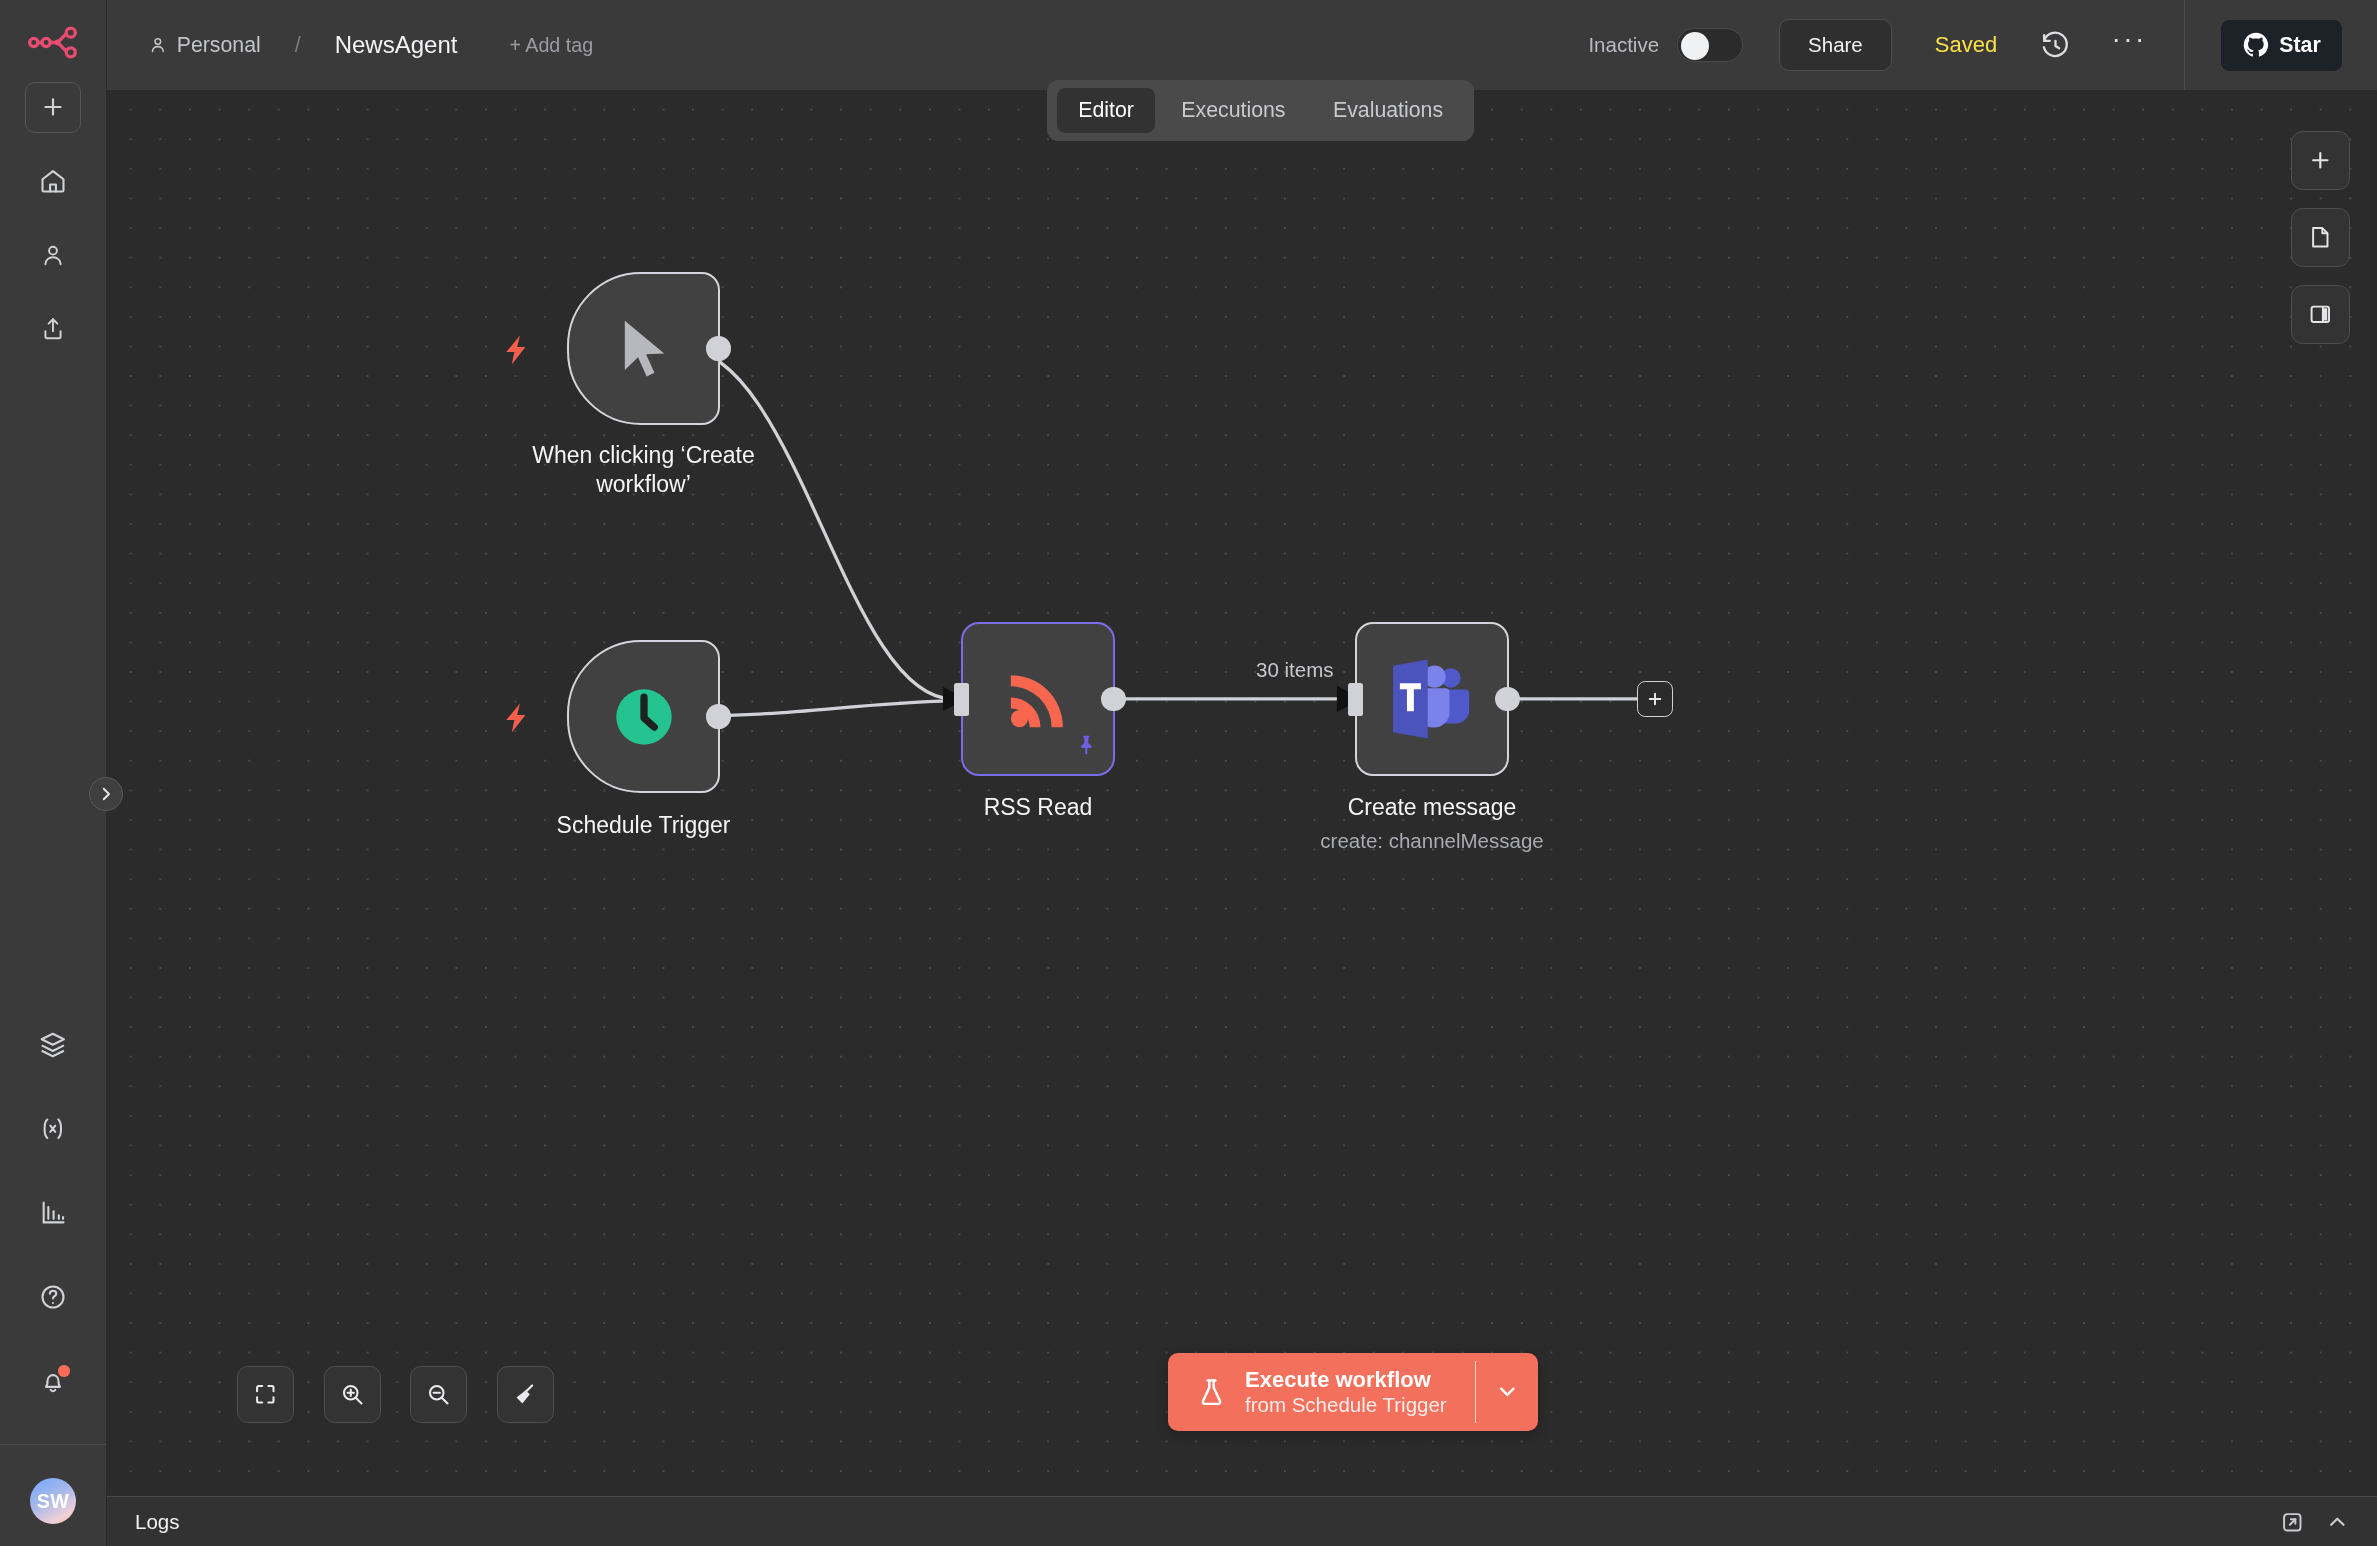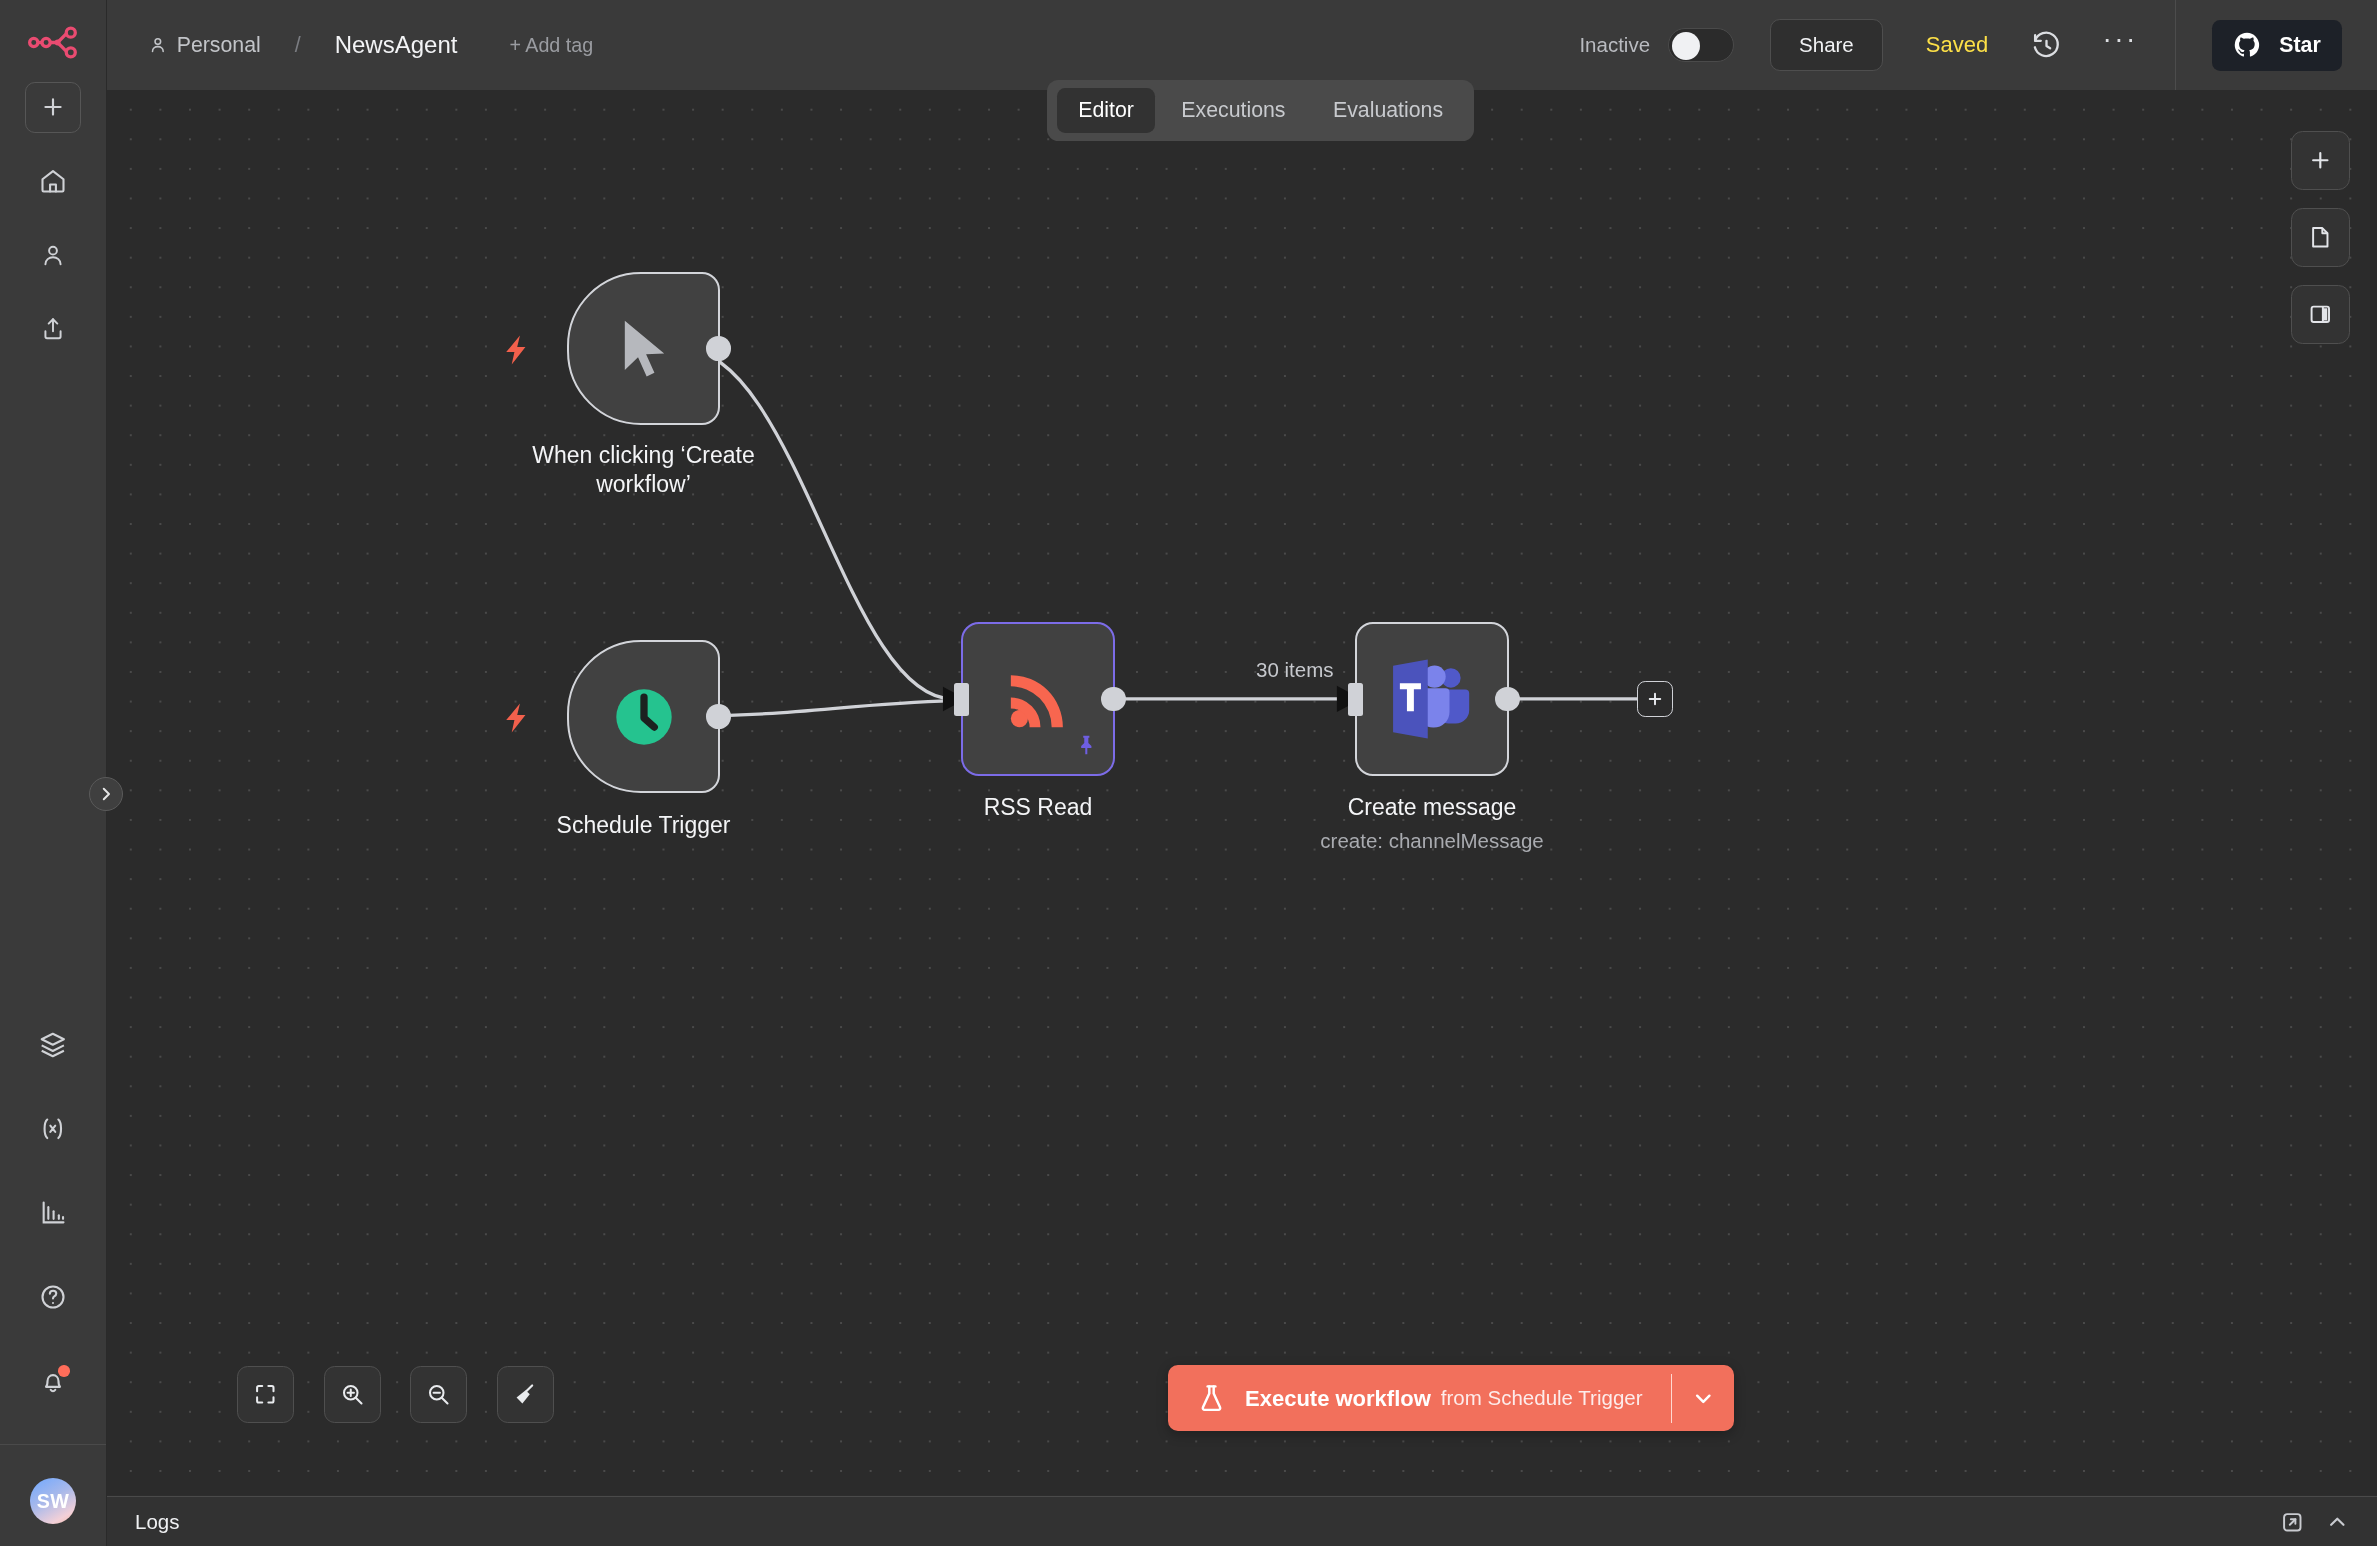--- a/index.html
+++ b/index.html
@@ -97,21 +97,21 @@
   }
   #more-btn {
     margin-left: 33px; color:#dcdee2; cursor:pointer; font-size: 28px;
     width: 44px; height: 38px; display:flex; align-items:center; justify-content:center;
     letter-spacing: 2.5px; padding-bottom: 13px;
   }
   #topbar-sep { width: 0.8px; height: 90px; background: #4c4c4c; margin-left: 33px; }
   #star-btn {
     margin: 0 36px 0 36px;
     background: #1d2128; border-radius: 8.2px;
-    display:flex; align-items:center; gap: 18px;
+    display:flex; align-items:center; gap: 9px;
     padding: 11.5px 21.3px; cursor: pointer;
   }
   #star-btn .label { color:#ffffff; font-size: 21.3px; font-weight: 600; }
 
   
   #tabbar {
     position: absolute; left: 1047px; top: 80px;
     background: #4a4a4a; border-radius: 11.5px;
     padding: 8.2px 9.9px; display:flex; gap: 4.9px;
     z-index: 35;
@@ -162,21 +162,21 @@
     position: absolute; left: 1061px; bottom: 64px;
     display: flex; align-items: stretch;
     background: #f2705c; border-radius: 9.9px; z-index: 22;
     box-shadow: 0 3.3px 11.5px rgba(0,0,0,0.25);
     cursor: pointer;
   }
   #execute-main {
     display:flex; align-items:center; gap: 18px;
     padding: 14.8px 28px 14.8px 28px;
   }
-  #execute-texts { display:flex; flex-direction:row; gap: 10px; }
+  #execute-texts { display:flex; flex-direction:column; gap: 0; }
   #execute-title { color:#ffffff; font-size: 22px; font-weight: 600; line-height: 1.15; }
   #execute-sub { color:#fdeceb; font-size: 20.5px; line-height: 1.15; }
   #execute-divider { width: 1.6px; background: #ffd9d1; margin: 8.2px 0; }
   #execute-chevron {
     width: 62px; display:flex; align-items:center; justify-content:center; color:#ffffff;
   }
 
   
   .node-wrap { position: absolute; }
   .node-box {

